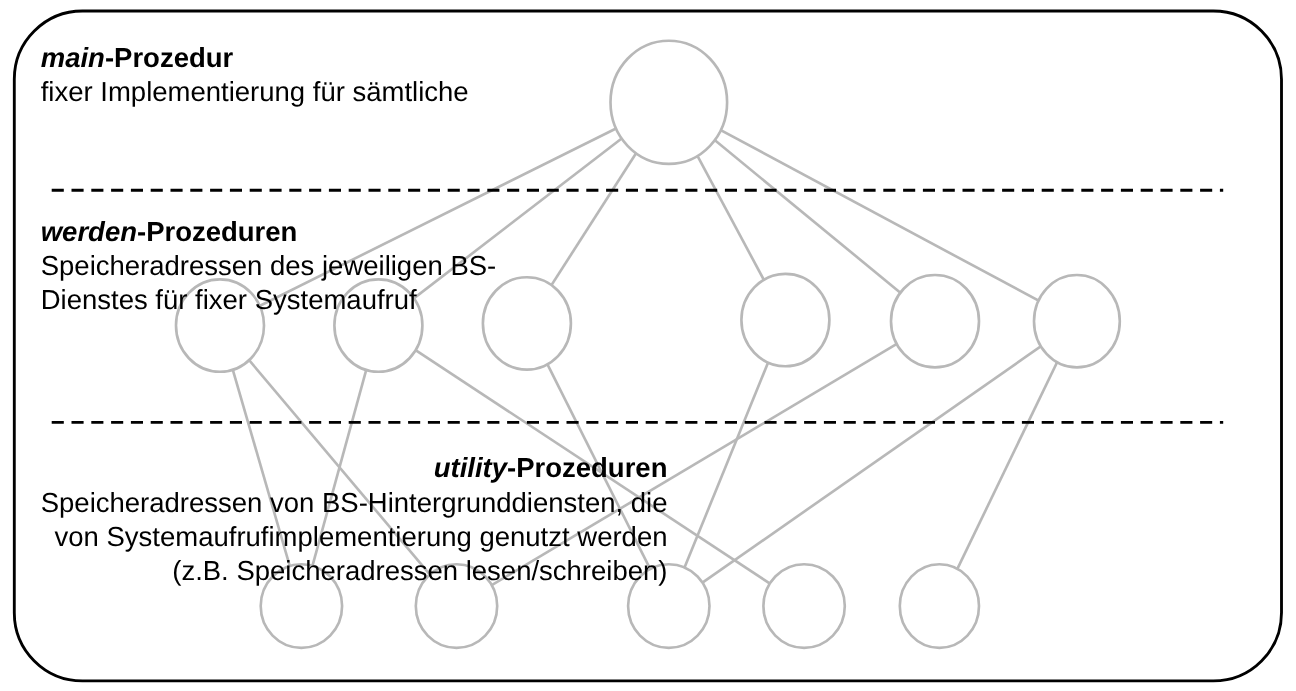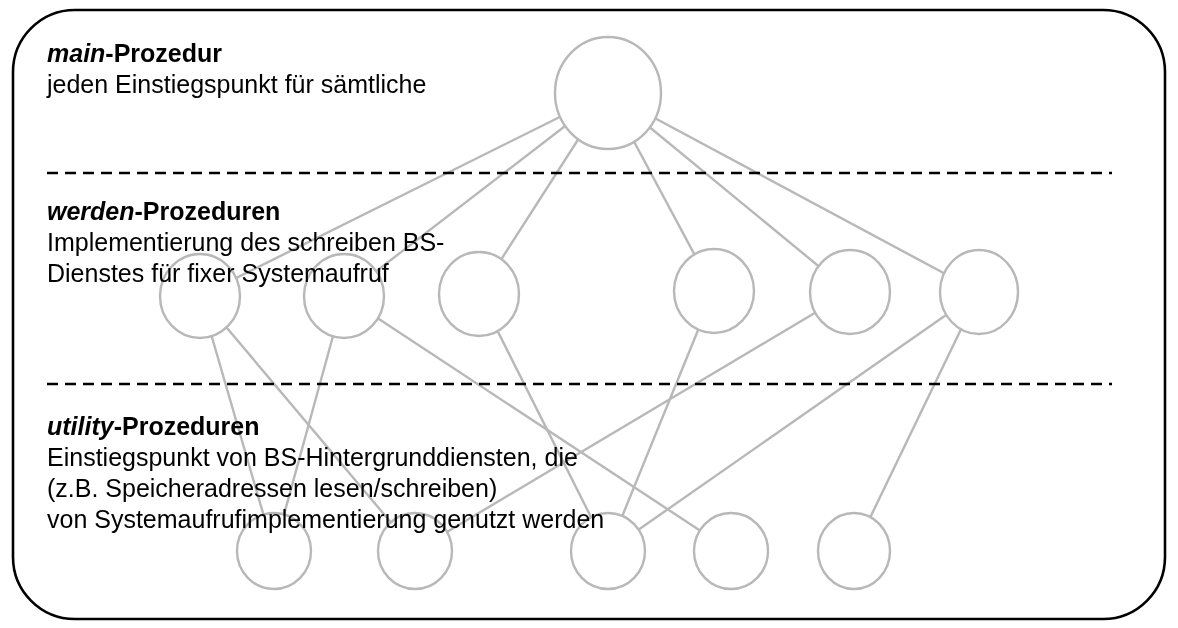--- a/index.html
+++ b/index.html
@@ -15,35 +15,35 @@
     overflow: hidden;
     font-family: "Liberation Sans", "DejaVu Sans", sans-serif;
   }
   #diagram {
     position: absolute;
     left: 0;
     top: 0;
   }
   .label-block {
     position: absolute;
-    left: 47px;
+    left: 37px;
     color: #000000;
     font-size: 25px;
     line-height: 31px;
     white-space: nowrap;
   }
   .label-block .title {
     font-weight: bold;
   }
   .label-block .term {
     font-style: italic;
   }
   .lbl-main    { top: 38px;  }
   .lbl-handler { top: 196px; }
-  .lbl-utility { top: 411px; }
+  .lbl-utility { top: 411px; text-align: right; }
 </style>
 </head>
 <body>
 
 <div class="canvas">
 
   <svg id="diagram" width="1178" height="628" viewBox="0 0 1178 628">
       <rect x="13" y="10" width="1152" height="609" rx="62" ry="62" fill="none" stroke="#000000" stroke-width="2.6"></rect>
       <line x1="608" y1="93" x2="200" y2="296" stroke="#b8b8b8" stroke-width="2.4"></line>
       <line x1="608" y1="93" x2="344" y2="296" stroke="#b8b8b8" stroke-width="2.4"></line>
@@ -71,29 +71,29 @@
       <ellipse cx="979" cy="292" rx="39" ry="42" fill="#ffffff" stroke="#b8b8b8" stroke-width="2.4"></ellipse>
       <ellipse cx="274" cy="551" rx="37" ry="38" fill="#ffffff" stroke="#b8b8b8" stroke-width="2.4"></ellipse>
       <ellipse cx="415" cy="551" rx="37" ry="38" fill="#ffffff" stroke="#b8b8b8" stroke-width="2.4"></ellipse>
       <ellipse cx="608" cy="551" rx="37" ry="38" fill="#ffffff" stroke="#b8b8b8" stroke-width="2.4"></ellipse>
       <ellipse cx="731" cy="551" rx="37" ry="38" fill="#ffffff" stroke="#b8b8b8" stroke-width="2.4"></ellipse>
       <ellipse cx="854" cy="551" rx="36" ry="38" fill="#ffffff" stroke="#b8b8b8" stroke-width="2.4"></ellipse>
     </svg>
 
   <div class="label-block lbl-main">
     <div class="title"><span class="term">main</span><span>-Prozedur</span></div>
-    <div class="desc">jeden Einstiegspunkt für sämtliche</div>
+    <div class="desc">fixer Implementierung für sämtliche</div>
   </div>
 
   <div class="label-block lbl-handler">
     <div class="title"><span class="term">werden</span><span>-Prozeduren</span></div>
-    <div class="desc">Implementierung des schreiben BS-</div>
+    <div class="desc">Speicheradressen des jeweiligen BS-</div>
     <div class="desc">Dienstes für fixer Systemaufruf</div>
   </div>
 
   <div class="label-block lbl-utility">
     <div class="title"><span class="term">utility</span><span>-Prozeduren</span></div>
-    <div class="desc">Einstiegspunkt von BS-Hintergrunddiensten, die</div>
+    <div class="desc">Speicheradressen von BS-Hintergrunddiensten, die</div>
+    <div class="desc">von Systemaufrufimplementierung genutzt werden</div>
     <div class="desc">(z.B. Speicheradressen lesen/schreiben)</div>
-    <div class="desc">von Systemaufrufimplementierung genutzt werden</div>
   </div>
 
 </div>
 
 </body></html>

